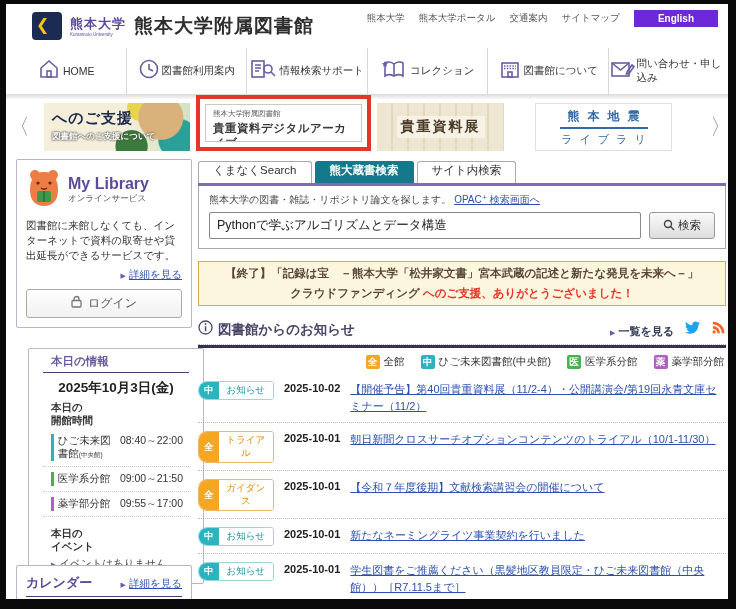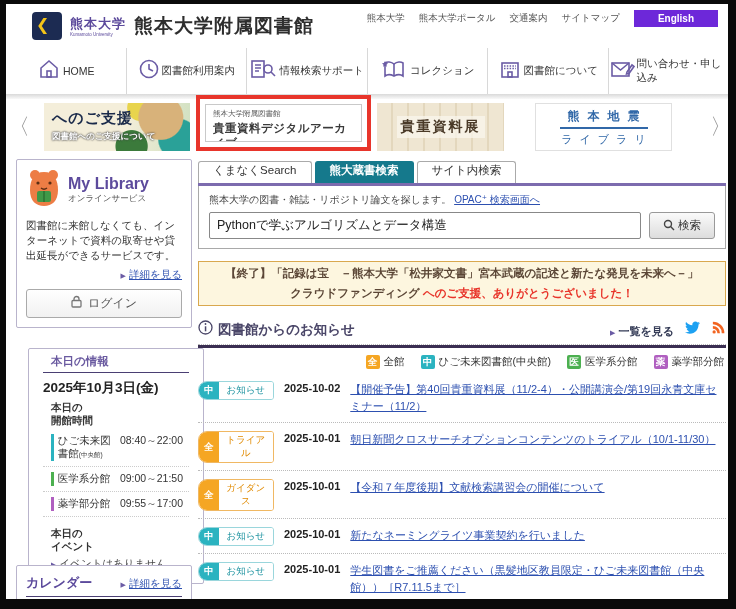--- a/index.html
+++ b/index.html
@@ -75,21 +75,21 @@
   .see-more { display:block; text-align:right; font-size:10.5px; color:#2d50b0;
               text-decoration:underline; cursor:pointer; margin-top:4px; }
   .arr:before { content:"▶"; color:#6b5ca5; font-size:7px; margin-right:3px; text-decoration:none; display:inline-block; }
   .btn-login { margin-top:7px; width:100%; border:1px solid #aaa; border-radius:3px;
                background:linear-gradient(#fff,#f1f1f1); font-size:12px; color:#555;
                padding:5px 0; cursor:pointer; display:flex; align-items:center; justify-content:center; gap:6px; }
 
   .box-today { top:189px; padding:0 14px 8px;margin-left:12px; }
   .today-title { color:#6a5aa0; font-size:11.5px; font-weight:bold; padding:5px 8px 3px;
                  border-bottom:1px solid #4a3f73; }
-  .today-date { text-align:left; font-size:13.5px; font-weight:bold; color:#222; padding:6px 0 2px; }
+  .today-date { text-align:center; font-size:13.5px; font-weight:bold; color:#222; padding:6px 0 2px; }
   .sec-label { font-size:10.5px; font-weight:bold; color:#333; padding:2px 8px; white-space:pre-line; line-height:1.25; }
   .hour-row { display:flex; align-items:flex-start; padding:5px 6px 5px 8px; border-bottom:1px dotted #ccc; }
   .hour-row:last-of-type { border-bottom:none; }
   .bar { width:3px; align-self:stretch; margin-right:4px; }
   .h-name { font-size:10.5px; color:#333; width:66px; line-height:1.25; }
   .h-name small { font-size:6.5px; }
   .h-time { font-size:10.5px; color:#333; margin-left:auto; white-space:nowrap; }
   .no-event { font-size:10.5px; color:#444; padding:2px 8px 4px; }
   .bar-teal { background:#2bb3c0; } .bar-green { background:#4cb050; } .bar-purple { background:#b05fc0; }
 

